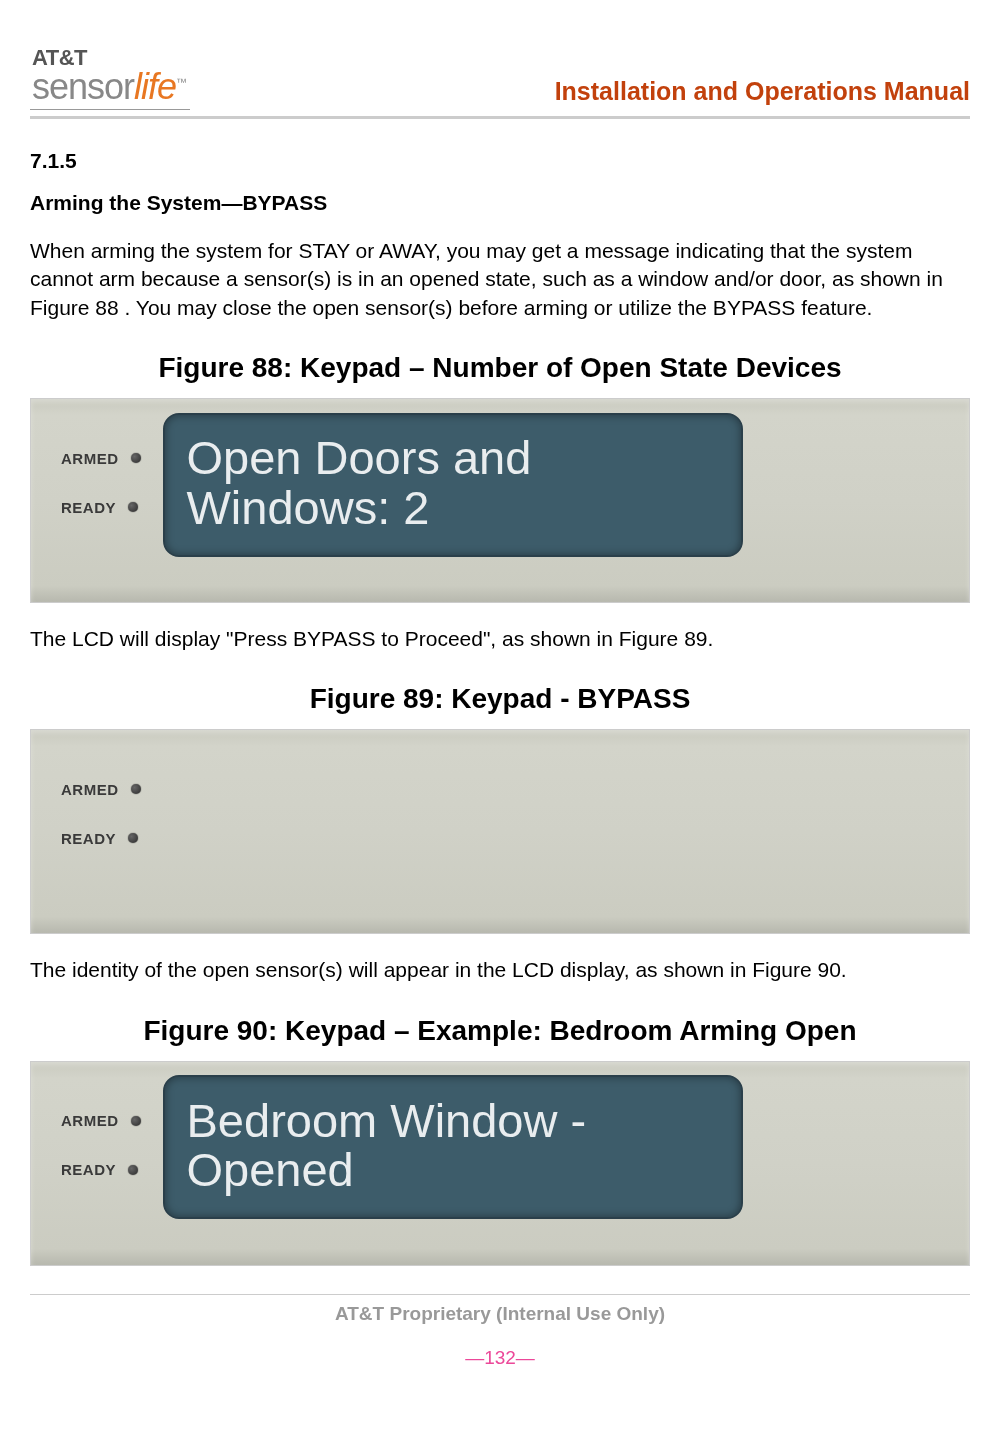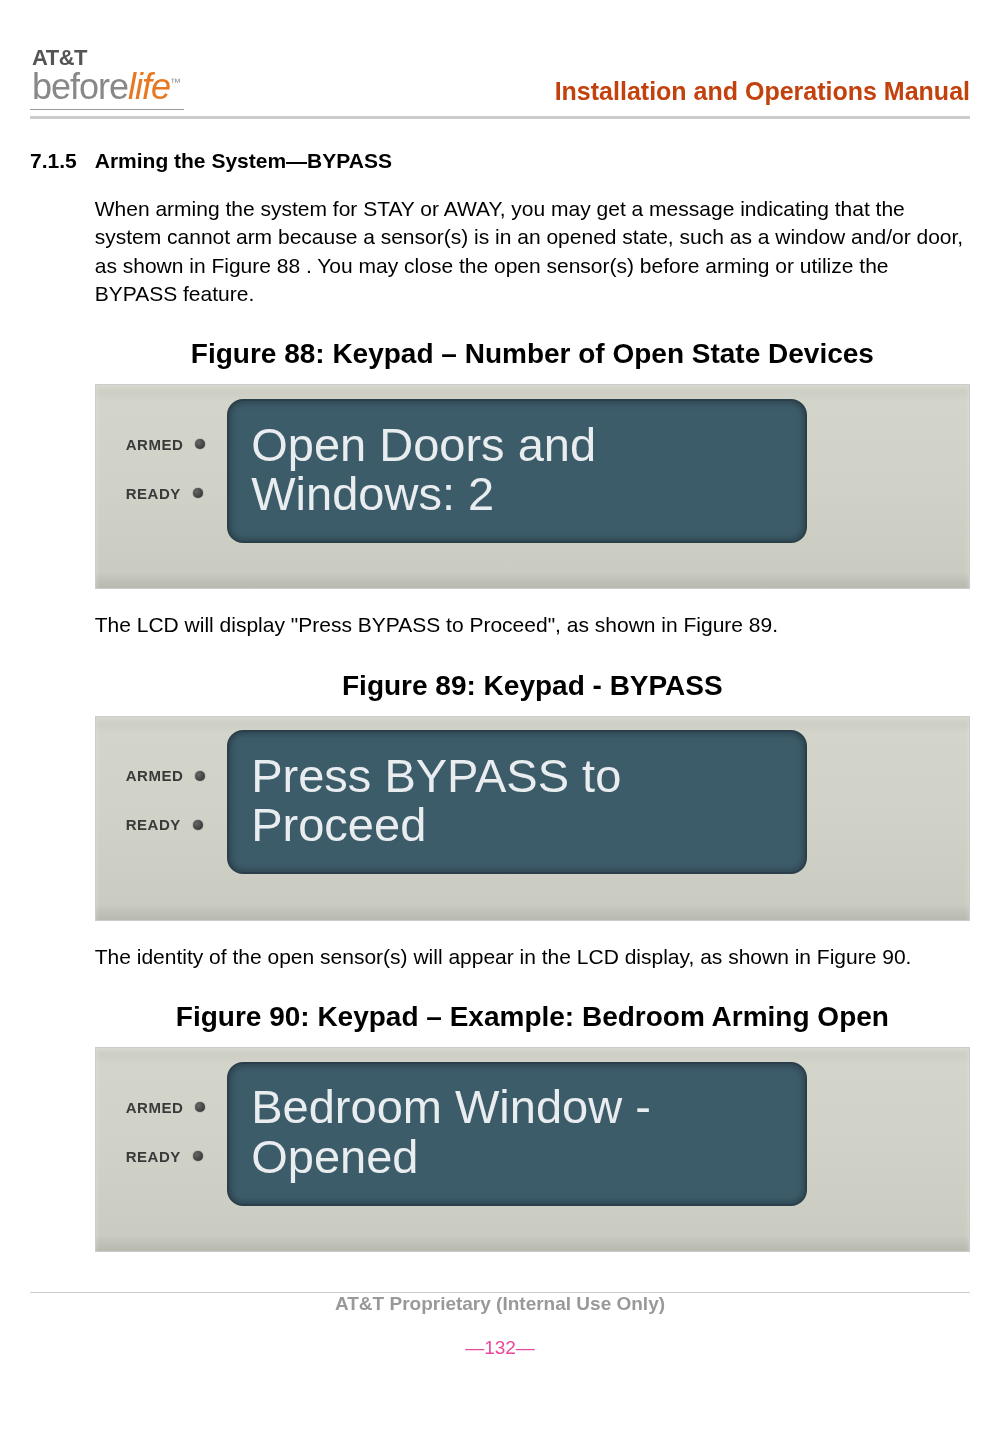--- a/index.html
+++ b/index.html
@@ -48,20 +48,21 @@
     }
     .manual-title {
       color: #c2410c;
       font-size: 25px;
       font-weight: bold;
       padding-bottom: 4px;
     }
     .section {
       display: flex;
       gap: 18px;
+      flex-direction: column;
     }
     .section-number {
       font-weight: bold;
       font-size: 21px;
       flex-shrink: 0;
     }
     .section-body {
       flex: 1;
     }
     .section-title {
@@ -126,42 +127,42 @@
       max-width: 580px;
       height: 144px;
       display: flex;
       align-items: center;
       font-family: Arial, sans-serif;
       margin-top: -32px;
       box-shadow: inset 0 0 8px rgba(0,0,0,0.4);
     }
     .footer {
       border-top: 1px solid #ccc;
-      margin-top: 18px;
-      padding-top: 0;
+      margin-top: 6px;
+      padding-top: 8px;
       text-align: center;
       color: #999;
       font-weight: bold;
       font-size: 19px;
     }
     .page-num {
       text-align: center;
       font-size: 19px;
       margin-top: 22px;
       color: #ec4899;
     }
   </style>
 </head>
 <body>
 
 <div class="header-row">
   <div class="logo">
     <div class="logo-att">AT&amp;T</div>
     <div class="logo-dl">
-      <span>before</span><span class="life">life</span><span class="tm">™</span>
+      <span>sensor</span><span class="life">life</span><span class="tm">™</span>
     </div>
   </div>
   <div class="manual-title">Installation and Operations Manual</div>
 </div>
 
 <div class="section">
   <div class="section-number">7.1.5</div>
   <div class="section-body">
     <div class="section-title">Arming the System—BYPASS</div>
 
@@ -189,21 +190,20 @@
       <div class="status-col">
         <div class="status-row">
           <span>ARMED</span>
           <span class="led"></span>
         </div>
         <div class="status-row">
           <span>READY</span>
           <span class="led"></span>
         </div>
       </div>
-      <div class="lcd">Press BYPASS to Proceed</div>
     </div>
 
     <p class="para">The identity of the open sensor(s) will appear in the LCD display, as shown in Figure 90.</p>
 
     <div class="figure-caption">Figure 90: Keypad – Example: Bedroom Arming Open</div>
     <div class="keypad">
       <div class="status-col">
         <div class="status-row">
           <span>ARMED</span>
           <span class="led"></span>

